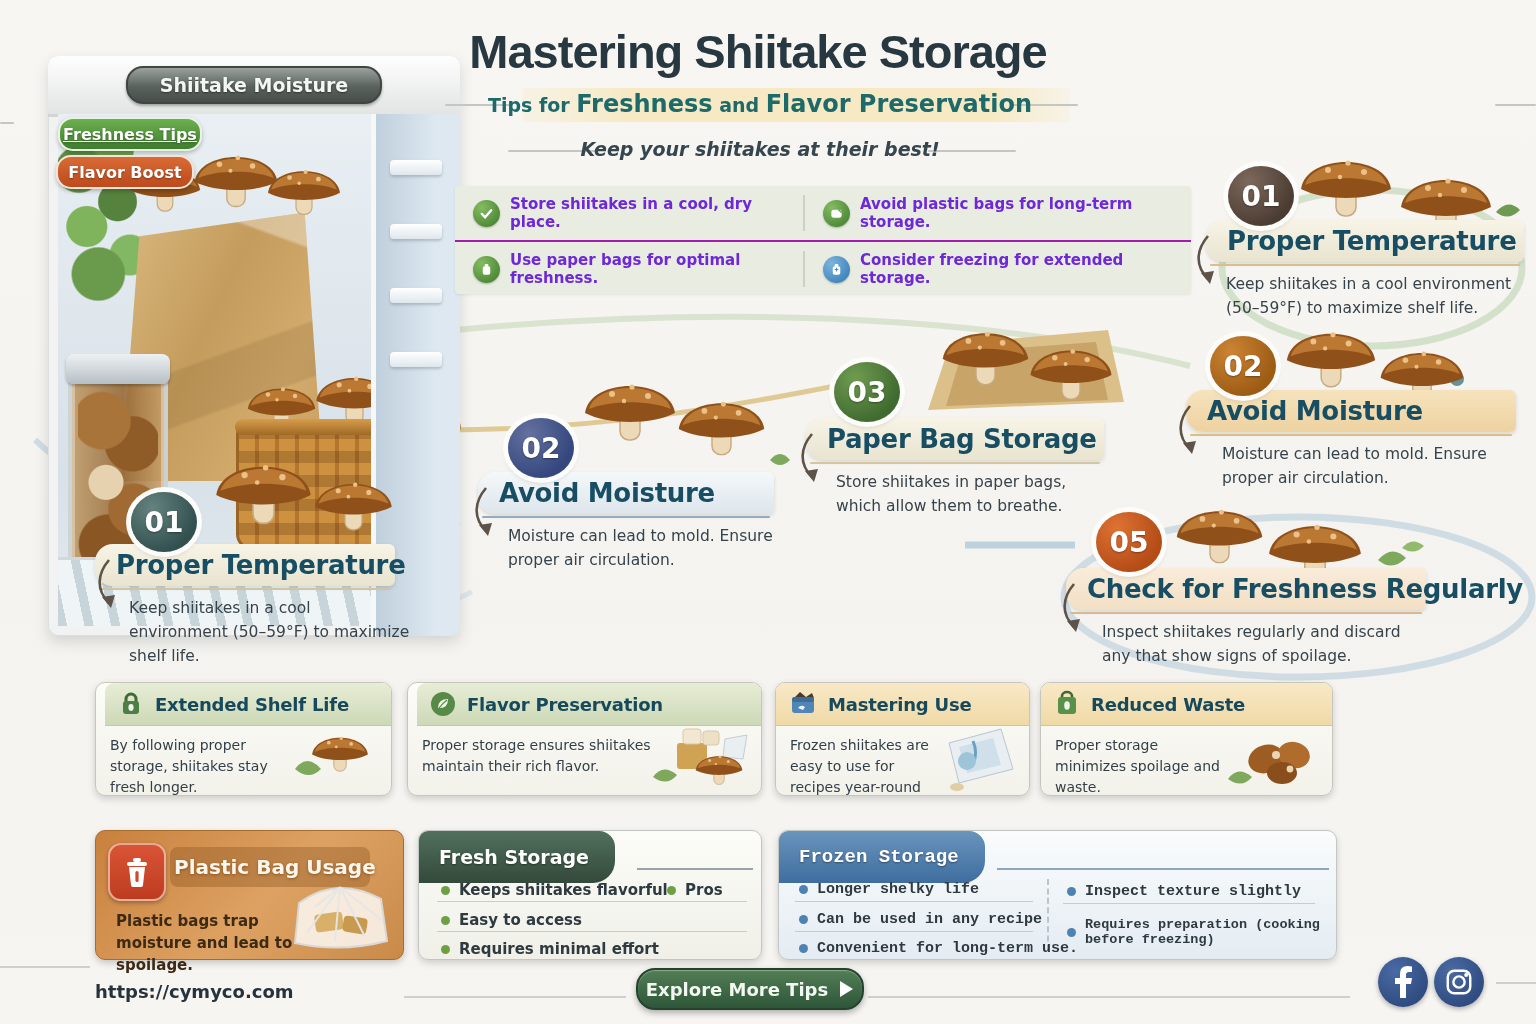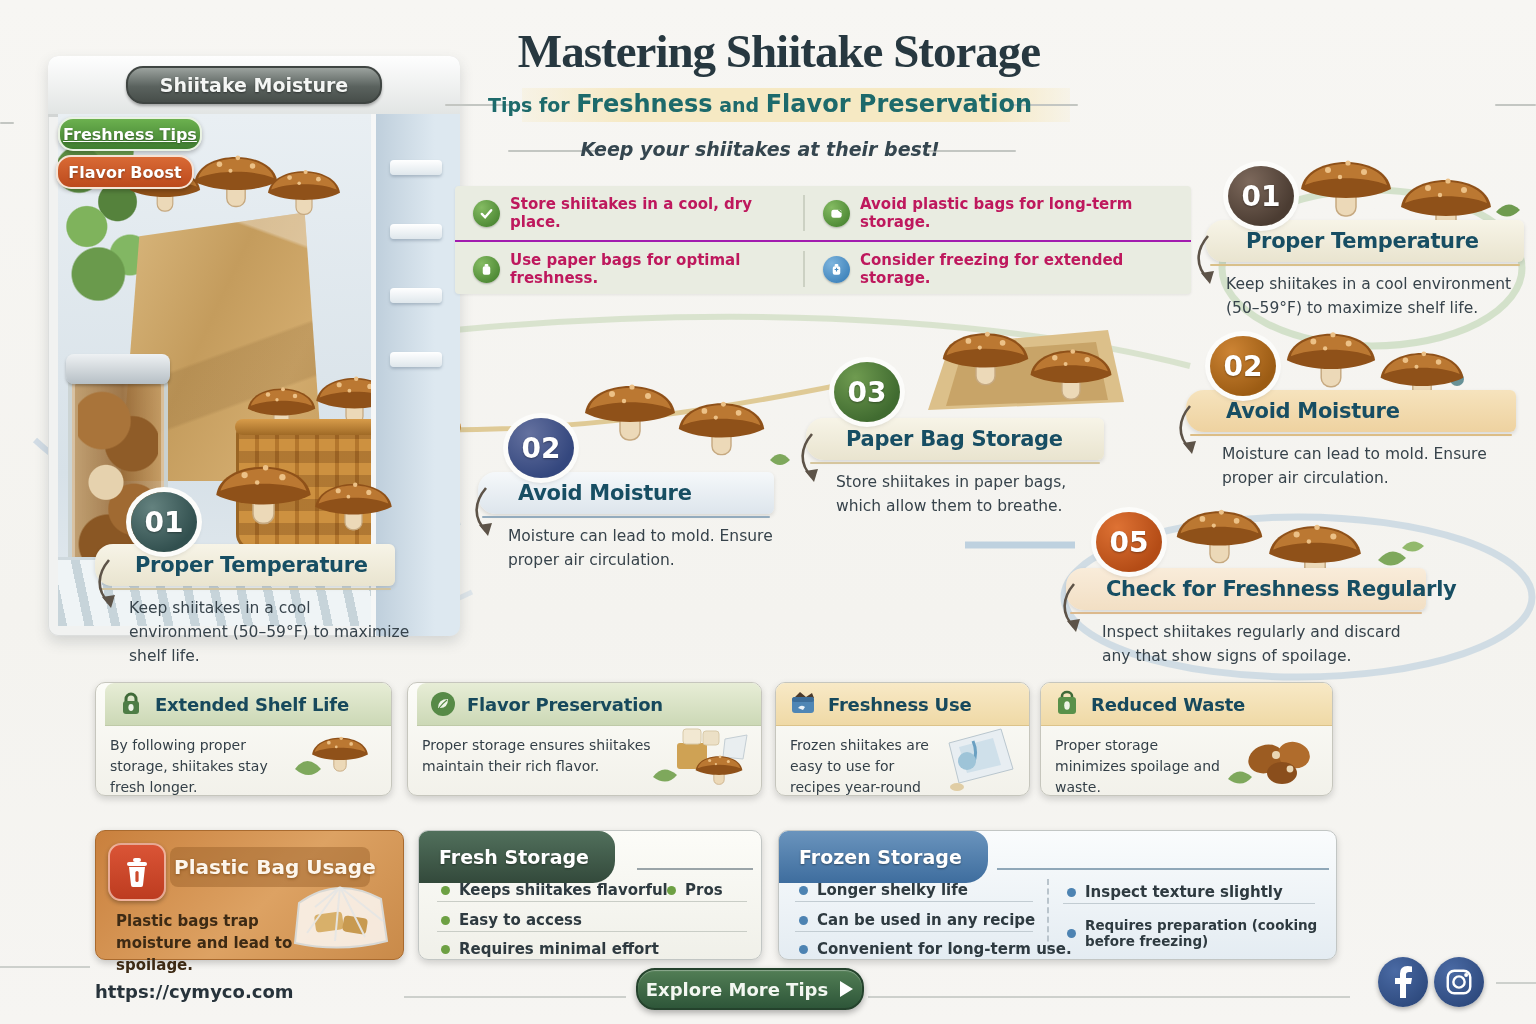--- a/index.html
+++ b/index.html
@@ -47,35 +47,35 @@
   .basket:before{content:"";position:absolute;left:-4px;right:-4px;top:-10px;height:16px;border-radius:8px;background:linear-gradient(#d89c4a,#a06a26);}
   .wires{position:absolute;left:0;right:0;bottom:0;height:66px;
         background:repeating-linear-gradient(78deg,#c7d4da 0 9px,#eff4f6 9px 26px);border-top:3px solid #cfd9de;}
 
   .badge{position:absolute;z-index:4;height:30px;border-radius:15px;display:flex;align-items:center;justify-content:center;
          color:#fff;font-weight:bold;font-size:16px;text-shadow:0 1px 2px rgba(0,0,0,.35);box-shadow:0 2px 4px rgba(0,0,0,.25);}
   .badge.green{left:58px;top:117px;width:140px;background:linear-gradient(180deg,#6cb14f,#3f7d2f);border:2px solid #e9f2e2;text-decoration:underline;}
   .badge.orange{left:56px;top:155px;width:134px;background:linear-gradient(180deg,#d96a35,#bc4a1d);border:2px solid #f5e3d5;}
 
   
-  .title{position:absolute;left:439px;top:24px;width:680px;text-align:center;z-index:3;
-         font-family:Liberation Serif, serif;font-weight:bold;font-size:47px;color:#273840;letter-spacing:-1px;}
+  .title{position:absolute;left:418px;top:24px;width:680px;text-align:center;z-index:3;
+         font-family:Liberation Sans, sans-serif;font-weight:bold;font-size:47px;color:#273840;letter-spacing:-1px;}
   .sub-hl{position:absolute;left:522px;top:88px;width:548px;height:34px;background:linear-gradient(90deg,rgba(247,233,190,.25),#f6e9c3 20%,#f6e9c3 85%,rgba(247,233,190,.2));z-index:2;}
   .subtitle{position:absolute;left:430px;top:90px;width:660px;text-align:center;z-index:3;color:#1d6a6b;font-size:19px;font-weight:bold;}
   .subtitle b{font-size:24px;}
   .tagline{position:absolute;left:430px;top:138px;width:660px;text-align:center;z-index:3;color:#35464f;
            font-size:19px;font-style:italic;font-weight:bold;}
   .hline{position:absolute;height:2px;background:#c3c6c2;z-index:2;border-radius:1px;}
 
   
   .checklist{position:absolute;left:455px;top:186px;width:736px;height:108px;z-index:3;background:#e9ece1;border-radius:4px;
              box-shadow:0 1px 3px rgba(0,0,0,.08);}
   .ck-row{display:flex;height:54px;align-items:center;}
   .ck-row + .ck-row{border-top:2px solid #a21caf;}
-  .ck-cell{display:flex;align-items:center;gap:10px;padding-left:18px;font-weight:bold;font-size:15px;color:#be185d;}
+  .ck-cell{display:flex;align-items:center;gap:10px;padding-left:18px;font-weight:bold;font-size:15px;color:#6d28d9;}
   .ck-cell.c1{width:330px;}
   .ck-cell.c2{flex:1;border-left:2px solid #ccd1c3;height:36px;}
   .ck-ic{width:27px;height:27px;border-radius:50%;flex:0 0 27px;display:flex;align-items:center;justify-content:center;box-shadow:0 1px 2px rgba(0,0,0,.25);}
   .ck-ic.g{background:radial-gradient(circle at 32% 28%,#84bb62,#4f8a36 75%);}
   .ck-ic.b{background:radial-gradient(circle at 32% 28%,#7db4dd,#4286bd 75%);}
 
   
   .step{position:absolute;z-index:4;}
   .mush{position:absolute;z-index:1;}
   .num{position:absolute;top:0;width:66px;height:60px;border-radius:50%;z-index:3;display:flex;align-items:center;justify-content:center;
@@ -85,21 +85,21 @@
   .n-green{background:radial-gradient(circle at 32% 26%,#6f9b50,#406b30 72%);}
   .n-brown{background:radial-gradient(circle at 32% 26%,#7d695c,#4b3c32 72%);}
   .n-or   {background:radial-gradient(circle at 32% 26%,#cd8434,#9c5c14 72%);}
   .n-red  {background:radial-gradient(circle at 32% 26%,#de7234,#b44c16 72%);}
   .band{position:absolute;left:0;height:42px;z-index:2;border-radius:18px 6px 6px 18px;display:flex;align-items:center;
         box-shadow:0 2px 4px rgba(0,0,0,.12);}
   .band.cream {background:linear-gradient(180deg,#f7f4e7,#e9e4cf);}
   .band.bluew {background:linear-gradient(180deg,#f5f8fa,#dde5ec);}
   .band.tan   {background:linear-gradient(180deg,#f6e3bd,#eed2a0);}
   .band.peach {background:linear-gradient(180deg,#f9ecda,#f2dfc4);}
-  .stitle{padding-left:40px;font-size:21px;font-weight:bold;color:#174e63;letter-spacing:-.3px;white-space:nowrap;}
+  .stitle{padding-left:21px;font-size:26px;font-weight:bold;color:#174e63;letter-spacing:-.3px;white-space:nowrap;}
   .sunder{position:absolute;left:4px;height:2px;z-index:2;border-radius:1px;}
   .sbody{position:absolute;font-size:15.5px;font-weight:500;color:#37434b;line-height:1.55;z-index:2;}
   .arrowc{position:absolute;z-index:3;}
 
   
   .bcard{position:absolute;top:682px;height:112px;z-index:4;background:linear-gradient(180deg,#fcfcf8,#f2f1ea);
          border:1px solid #c6c6bd;border-radius:10px;box-shadow:0 3px 7px rgba(0,0,0,.16);}
   .bhead{height:42px;border-radius:9px 9px 0 0;display:flex;align-items:center;gap:10px;padding-left:12px;}
   .bhead.green{background:linear-gradient(180deg,#e7edd6,#ccd8b6);border-bottom:1px solid #bfcaa8;margin-left:9px;}
   .bhead.tan  {background:linear-gradient(180deg,#f8e9c6,#efd9a6);border-bottom:1px solid #dcc38a;}
@@ -112,21 +112,21 @@
         background:linear-gradient(135deg,#c9803d,#dda263 55%,#c98a49);border:1px solid #a96a2e;box-shadow:0 3px 7px rgba(0,0,0,.2);}
   .warn-ic{position:absolute;left:12px;top:12px;width:54px;height:54px;border-radius:13px;
         background:linear-gradient(180deg,#da5436,#bd3c20);border:2px solid rgba(255,240,225,.6);display:flex;align-items:center;justify-content:center;box-shadow:0 2px 4px rgba(0,0,0,.3);}
   .warn-title{position:absolute;left:78px;top:24px;font-size:20px;font-weight:bold;color:#fdf6ec;text-shadow:0 1px 3px rgba(110,60,10,.6);}
   .warn-smear{position:absolute;left:74px;top:16px;width:200px;height:40px;background:rgba(140,84,32,.38);border-radius:8px;}
   .warn-body{position:absolute;left:20px;top:80px;width:185px;font-size:15px;font-weight:bold;color:#3d2a14;line-height:1.45;}
   .plasticbag{position:absolute;right:8px;bottom:8px;}
 
   .tabcard{position:absolute;top:830px;height:128px;z-index:4;border-radius:10px;border:1px solid #c2c6c4;box-shadow:0 3px 7px rgba(0,0,0,.16);}
   .tabcard.fresh {left:418px;width:342px;background:linear-gradient(180deg,#fcfcf8,#f0f0e9);}
-  .tabcard.frozen{left:778px;width:557px;background:linear-gradient(180deg,#fafcfd,#e4ecf2);}
+  .tabcard.frozen{left:778px;width:557px;background:linear-gradient(180deg,#fafcfd,#e4ecf2);font-family:Liberation Mono, monospace;}
   .tab{position:absolute;left:0;top:0;height:52px;display:flex;align-items:center;padding:0 26px 0 20px;
        color:#fff;font-size:19px;font-weight:bold;border-radius:9px 16px 22px 0;text-shadow:0 1px 2px rgba(0,0,0,.4);}
   .tab.g{background:linear-gradient(180deg,#51705c,#33493b);}
   .tab.b{background:linear-gradient(180deg,#6a94bd,#3e6d9e);}
   .tabline{position:absolute;top:37px;height:2px;background:#9aa4a8;}
   .brow{position:absolute;display:flex;align-items:center;gap:9px;font-size:15px;font-weight:bold;color:#2e3a40;}
   .dot{width:9px;height:9px;border-radius:50%;flex:0 0 9px;}
   .dot.g{background:#6da043;} .dot.b{background:#4d83b2;}
   .rowline{position:absolute;height:1px;background:#c9cdc6;}
   .vdash{position:absolute;border-left:2px dashed #b9c4cc;}
@@ -434,21 +434,21 @@
   <div class="bcard" style="left:775px;width:253px">
     <div class="bhead tan">
       <span>
         <svg width="30" height="28" viewBox="0 0 30 28">
             <path d="M6,8 L12,2 L18,7 L24,3 L26,8 Z" fill="#4a3a2c"></path>
             <rect x="4" y="7" width="22" height="16" rx="3" fill="#4f86b5"></rect>
             <rect x="4" y="7" width="22" height="5" rx="2.5" fill="#3c6d99"></rect>
             <path d="M10,18 q3,-4 7,-1 l-2,3 z" fill="#eaf2f8"></path>
           </svg>
       </span>
-      <span class="btitle">Freshness Use</span>
+      <span class="btitle">Mastering Use</span>
     </div>
     <div class="bbody" style="width:62%">Frozen shiitakes are easy to use for recipes year-round</div>
     <svg class="bdeco" width="86" height="70" viewBox="0 0 86 70">
       <polygon points="10,22 62,8 74,48 20,62" fill="#e8eef2" stroke="#b9c6ce"></polygon>
       <polygon points="20,26 54,17 62,44 28,52" fill="#cfe0ea"></polygon>
       <path d="M34,20 q6,14 -2,26" stroke="#6aa0c2" stroke-width="3" fill="none"></path>
       <circle cx="28" cy="40" r="9" fill="#9ec4d8"></circle>
       <ellipse cx="18" cy="66" rx="7" ry="4" fill="#e0cda4"></ellipse>
     </svg>
   </div>

